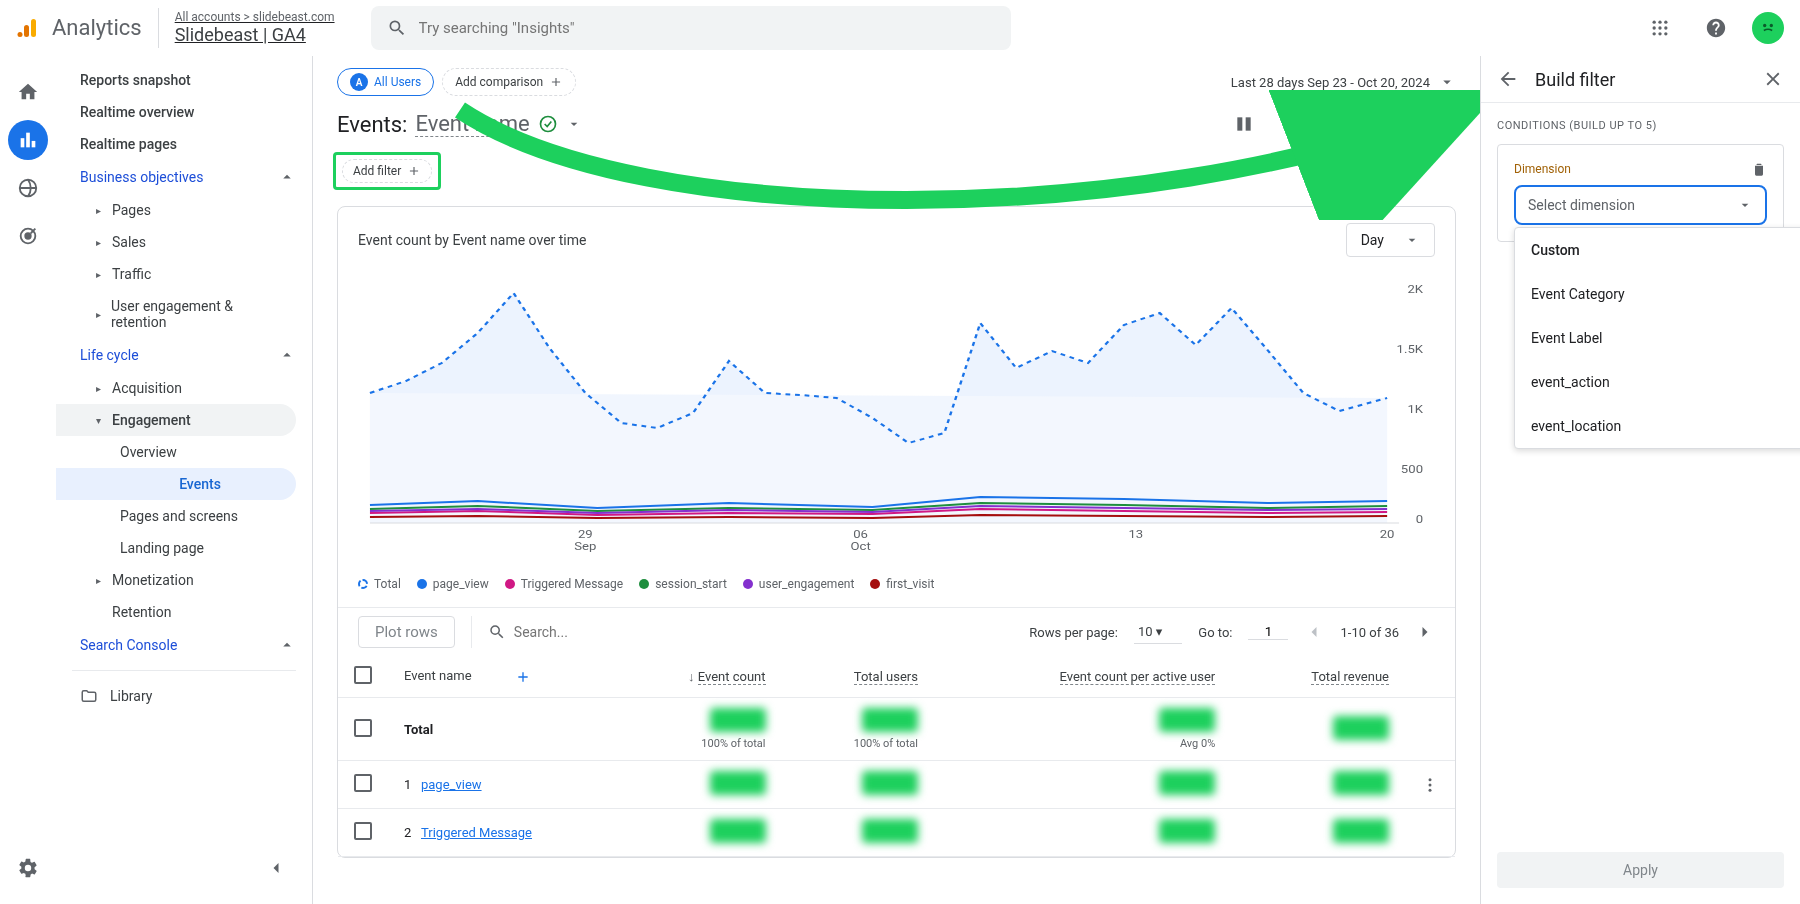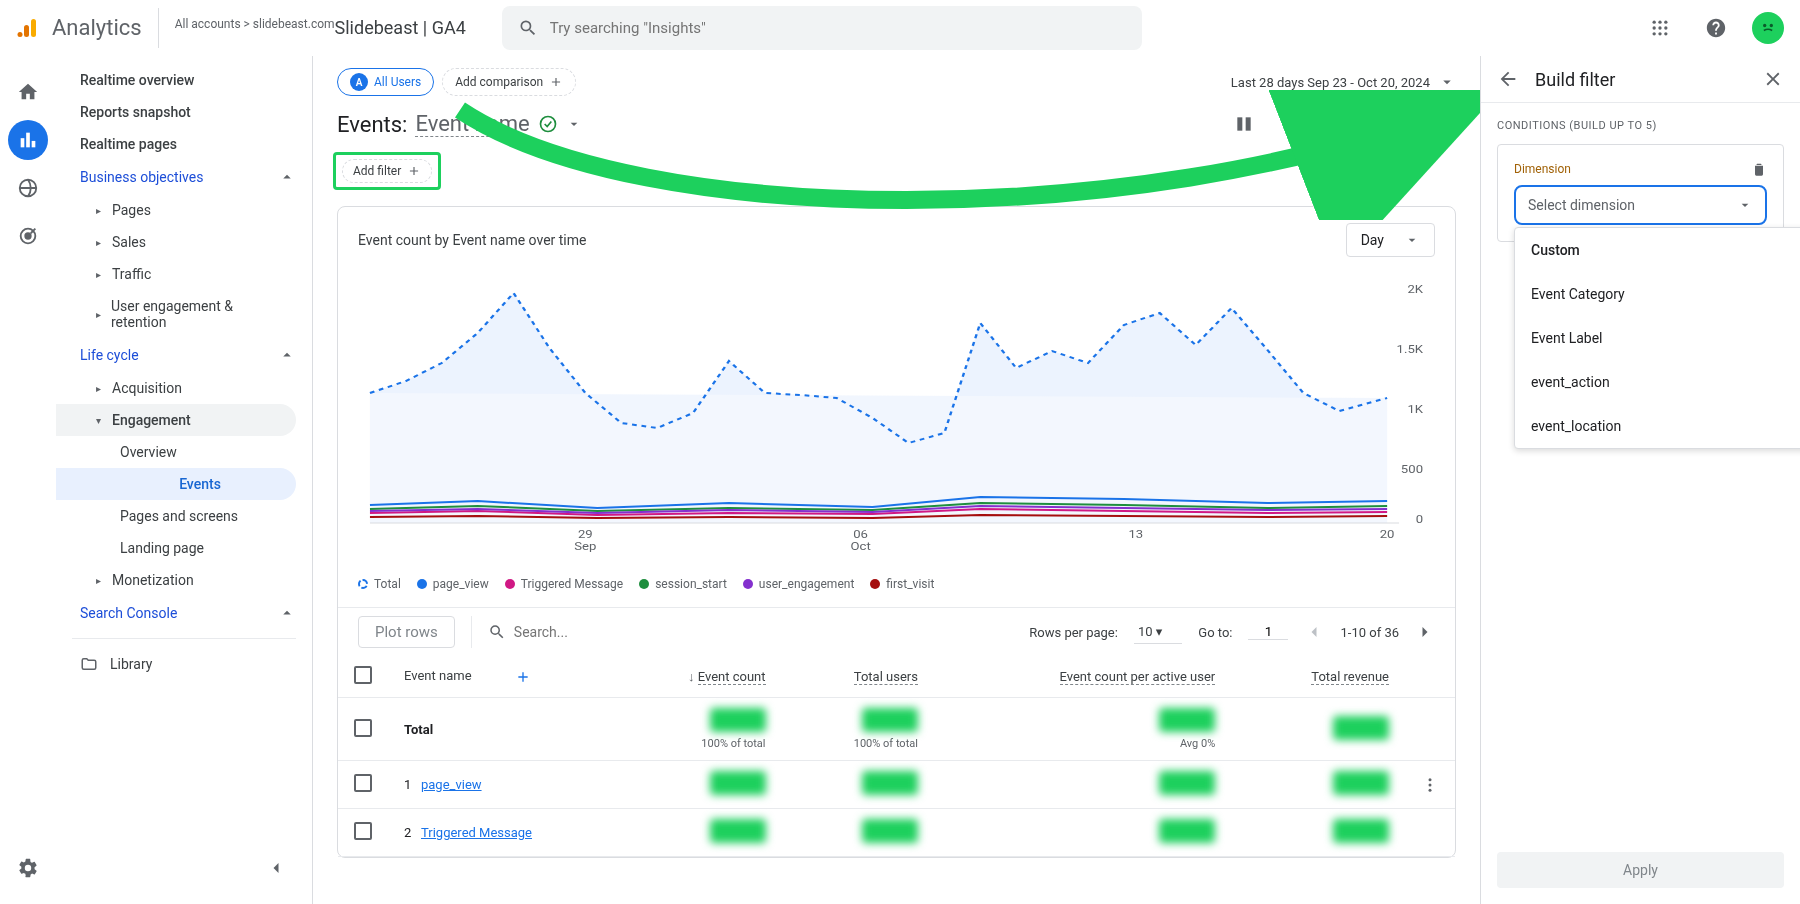--- a/index.html
+++ b/index.html
@@ -1,21 +1,21 @@
 <!DOCTYPE html>
 <html><head>
 <meta charset="utf-8">
 <style>
 * { box-sizing: border-box; margin: 0; padding: 0; font-family: 'Google Sans', Roboto, Arial, sans-serif; }
 body { background: #fff; color: #202124; font-size: 14px; overflow: hidden; width: 1800px; height: 904px; position: relative; }
 .header { height: 56px; display: flex; align-items: center; padding: 0 16px; border-bottom: 1px solid #fff; }
 .logo-area { display: flex; align-items: center; gap: 12px; padding-right: 16px; border-right: 1px solid #dadce0; height: 40px; }
 .logo-icon { width: 24px; height: 24px; }
 .logo-text { font-size: 22px; color: #5f6368; font-weight: 400; }
-.breadcrumb-area { padding: 0 16px; display: flex; flex-direction: row; justify-content: flex-end; }
+.breadcrumb-area { padding: 0 16px; display: flex; flex-direction: column; justify-content: flex-end; text-decoration: underline; }
 .breadcrumb-top { font-size: 12px; color: #5f6368; }
 .breadcrumb-main { font-size: 18px; color: #3c4043; }
 .search-box { margin-left: 20px; display: flex; align-items: center; background: #f1f3f4; border-radius: 8px; padding: 0 16px; height: 44px; width: 640px; }
 .search-box svg { flex-shrink: 0; }
 .search-input { border: none; background: transparent; margin-left: 12px; font-size: 15px; color: #5f6368; flex: 1; outline: none; }
 .header-right { margin-left: auto; display: flex; align-items: center; gap: 16px; }
 .avatar { width: 32px; height: 32px; border-radius: 50%; background: #1dd05d; display: flex; align-items: center; justify-content: center; }
 .icon-btn { width: 40px; height: 40px; border-radius: 50%; display: flex; align-items: center; justify-content: center; color: #5f6368; cursor: pointer; }
 .layout { display: flex; height: calc(100% - 56px); }
 .icon-rail { width: 56px; display: flex; flex-direction: column; align-items: center; padding-top: 16px; gap: 8px; }
@@ -165,22 +165,22 @@
     <div class="rail-item">
         <svg width="22" height="22" viewBox="0 0 24 24" fill="none" stroke="currentColor" stroke-width="2">
           <circle cx="12" cy="12" r="8"></circle>
           <circle cx="12" cy="12" r="3" fill="currentColor"></circle>
           <path d="M20 4l-5 5"></path>
         </svg>
       </div>
   </div>
 
   <div class="sidebar">
+    <div class="nav-item bold">Reports snapshot</div>
     <div class="nav-item bold">Realtime overview</div>
-    <div class="nav-item bold">Reports snapshot</div>
     <div class="nav-item bold">Realtime pages</div>
     <div class="nav-section">
       <span>Business objectives</span>
       <svg width="18" height="18" viewBox="0 0 24 24" fill="#5f6368">
           <path d="M7 14l5-5 5 5z"></path>
         </svg>
     </div>
     <div class="nav-child">
         <span class="caret">▸</span>
         <span>Pages</span>
@@ -211,20 +211,24 @@
         <span class="caret">▾</span>
         <span>Engagement</span>
       </div>
     <div class="nav-grandchild">Overview</div>
     <div class="nav-grandchild selected">Events</div>
     <div class="nav-grandchild">Pages and screens</div>
     <div class="nav-grandchild">Landing page</div>
     <div class="nav-child">
         <span class="caret">▸</span>
         <span>Monetization</span>
+      </div>
+    <div class="nav-child">
+        <span class="caret"></span>
+        <span>Retention</span>
       </div>
     <div class="nav-section">
       <span>Search Console</span>
       <svg width="18" height="18" viewBox="0 0 24 24" fill="#5f6368">
           <path d="M7 14l5-5 5 5z"></path>
         </svg>
     </div>
     <div class="divider"></div>
     <div class="library-item">
       <svg width="18" height="18" viewBox="0 0 24 24" fill="none" stroke="#5f6368" stroke-width="2">

